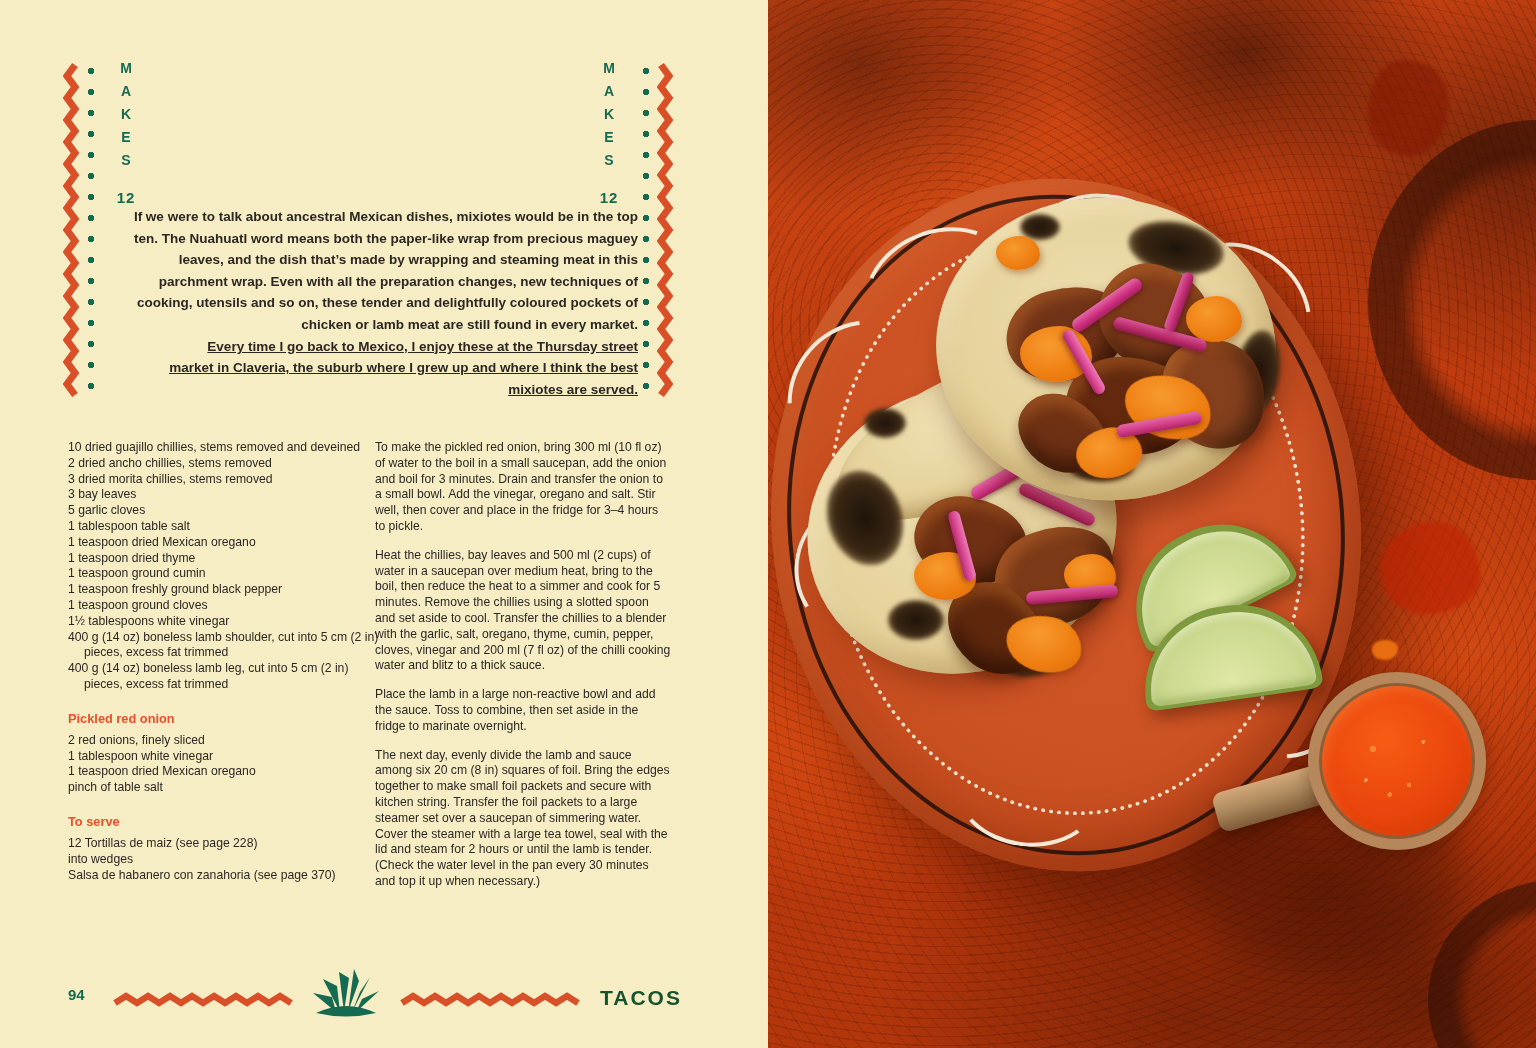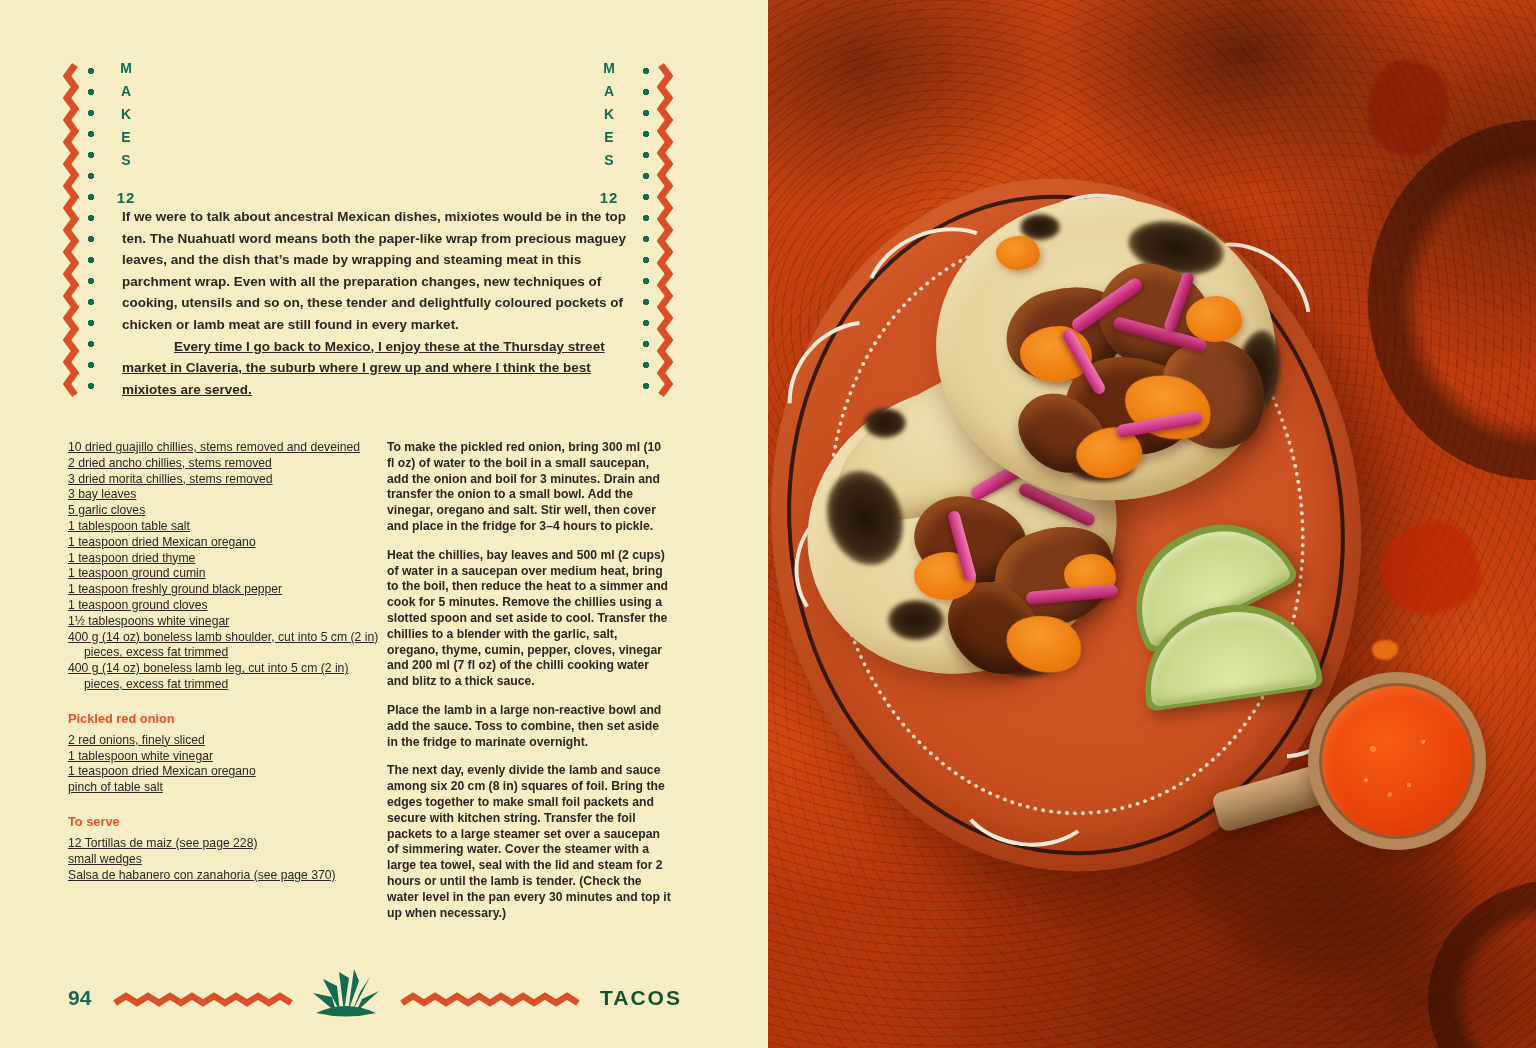--- a/index.html
+++ b/index.html
@@ -41,39 +41,39 @@
   .zz-left  { left:63px; }
   .zz-right { left:657px; }
   .dots-v {
     position:absolute; top:66px; width:8px; height:336px;
     background-image:radial-gradient(circle 3.4px at 4px 5px, #156b52 97%, transparent);
     background-size:8px 21px; background-repeat:repeat-y;
   }
   .dots-left  { left:87px; }
   .dots-right { left:642px; }
 
-  .intro { position:absolute; left:122px; top:206px; width:516px; color:#2b2723; }
+  .intro { position:absolute; left:122px; top:206px; width:516px; color:#2b2723;text-align:right; }
   .intro p { margin:0; font-size:13.5px; font-weight:700; line-height:21.6px; }
   .intro p + p { text-indent:52px;text-decoration:underline; }
 
   .ingredients { position:absolute; left:68px; top:440px; width:312px; color:#2b2723; }
   .ingredients ul { list-style:none; margin:0; padding:0; }
   .ingredients li {
     font-size:12.2px; line-height:15.8px;
-    padding-left:16px; text-indent:-16px;text-decoration:underline;
+    padding-left:16px; text-indent:-16px;
   }
   .ing-head {
     margin:18px 0 7px 0; font-size:12.8px; font-weight:700; color:#e8512b;
   }
 
   .method { position:absolute; left:375px; top:440px; width:296px; color:#2b2723; }
-  .method p { margin:0 0 13px 12px; font-size:12.2px; line-height:15.8px;font-weight:bold; }
+  .method p { margin:0 0 13px 0; font-size:12.2px; line-height:15.8px; }
 
   .footer { position:absolute; left:0; top:974px; width:768px; height:60px; }
-  .page-num { position:absolute; left:68px; top:12px; font-size:21px; font-weight:700; color:#156b52; }
+  .page-num { position:absolute; left:68px; top:12px; font-size:15px; font-weight:700; color:#156b52; }
   .section-label { position:absolute; left:600px; top:12px; font-size:21px; font-weight:700; letter-spacing:2px; color:#14532d; }
   .rickrack-h { position:absolute; top:18px; }
   .rr1 { left:113px; }
   .rr2 { left:400px; }
   .agave { position:absolute; left:308px; top:-8px; }
 
   
   .photo {
     position:relative; width:768px; height:1048px; overflow:hidden;
     background-color:#bd3a0e;
@@ -291,21 +291,21 @@
       <ul>
         <li>2 red onions, finely sliced</li>
         <li>1 tablespoon white vinegar</li>
         <li>1 teaspoon dried Mexican oregano</li>
         <li>pinch of table salt</li>
       </ul>
 
       <h3 class="ing-head">To serve</h3>
       <ul>
         <li>12 Tortillas de maiz (see page 228)</li>
-        <li>small wedges</li>
+        <li>into wedges</li>
         <li>Salsa de habanero con zanahoria (see page 370)</li>
       </ul>
     </div>
 
     <div class="method">
       <p>To make the pickled red onion, bring 300 ml (10 fl oz) of water to the boil in a small saucepan, add the onion and boil for 3 minutes. Drain and transfer the onion to a small bowl. Add the vinegar, oregano and salt. Stir well, then cover and place in the fridge for 3–4 hours to pickle.</p>
       <p>Heat the chillies, bay leaves and 500 ml (2 cups) of water in a saucepan over medium heat, bring to the boil, then reduce the heat to a simmer and cook for 5 minutes. Remove the chillies using a slotted spoon and set aside to cool. Transfer the chillies to a blender with the garlic, salt, oregano, thyme, cumin, pepper, cloves, vinegar and 200 ml (7 fl oz) of the chilli cooking water and blitz to a thick sauce.</p>
       <p>Place the lamb in a large non-reactive bowl and add the sauce. Toss to combine, then set aside in the fridge to marinate overnight.</p>
       <p>The next day, evenly divide the lamb and sauce among six 20 cm (8 in) squares of foil. Bring the edges together to make small foil packets and secure with kitchen string. Transfer the foil packets to a large steamer set over a saucepan of simmering water. Cover the steamer with a large tea towel, seal with the lid and steam for 2 hours or until the lamb is tender. (Check the water level in the pan every 30 minutes and top it up when necessary.)</p>
     </div>

